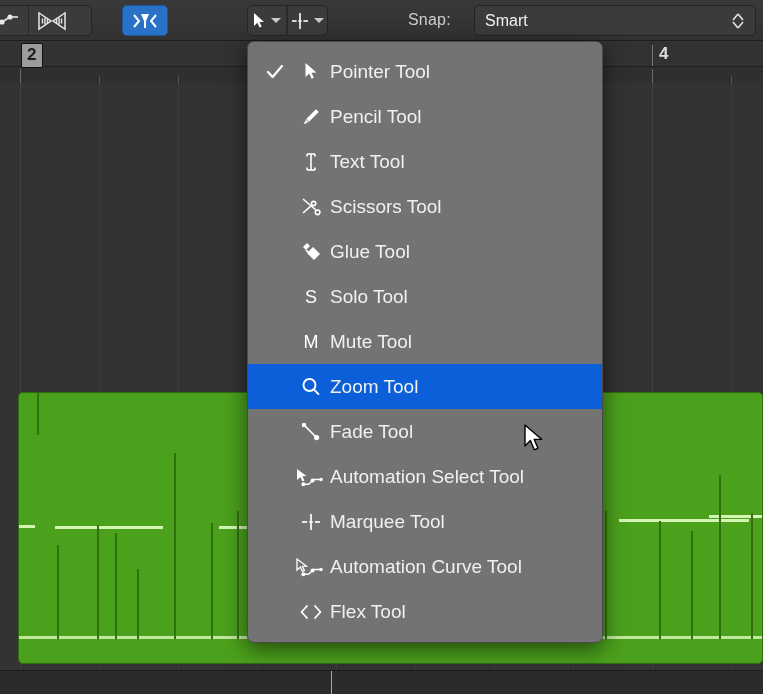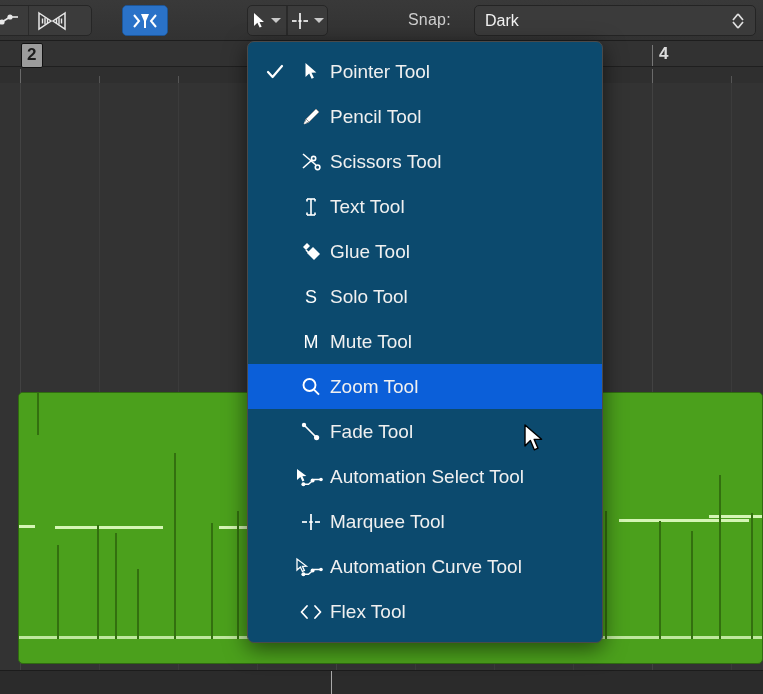--- a/index.html
+++ b/index.html
@@ -89,21 +89,21 @@
   }
   .region-name { color:#1d4d09; font-size:14px; }
   .region-body { position:relative; height:246px; background:#4ba01c; }
   .note { position:absolute; background:#d5f5b5; height:3px; }
   .stem { position:absolute; width:2px; background:#33700f; }
   .region-foot { position:absolute;left:0;bottom:0;width:100%;height:3px;background:#bfe79e; }
 
   
   .menu {
     position:absolute; left:247px; top:41px; width:356px;
-    background:#0c4a6e; border:1px solid #4a4a4a; border-radius:7px;
+    background:#737373; border:1px solid #4a4a4a; border-radius:7px;
     padding:7px 0 8px 0;
     box-shadow:0 6px 22px rgba(0,0,0,.55);
   }
   .mi {
     position:relative; display:flex; align-items:center;
     height:45px; padding-left:10px; color:#f0f0f0; font-size:19px;
   }
   .mi.hl { background:#0b5fd9; }
   .mi-check { width:34px; flex:none; display:flex; align-items:center; justify-content:center; }
   .mi-icon  { width:38px; flex:none; display:flex; align-items:center; justify-content:center; }
@@ -176,21 +176,21 @@
             </g>
           </svg>
           <span class="chev"></span>
         </span>
       </div>
     </div>
 
     <div class="snap-label">Snap:</div>
 
     <div class="snap-pop">
-      <span>Dark</span>
+      <span>Smart</span>
       <svg class="snap-arrows" width="14" height="20" viewBox="0 0 14 20">
         <path d="M7 3 L12 9 M7 3 L2 9" fill="none" stroke="#e0e0e0" stroke-width="1.7"></path>
         <path d="M7 17 L12 11 M7 17 L2 11" fill="none" stroke="#e0e0e0" stroke-width="1.7"></path>
       </svg>
     </div>
   </div>
 
   <div class="ruler">
     <div class="ruler-top"></div>
     <div class="ruler-ticks" id="ruler-ticks">
@@ -290,48 +290,48 @@
             <path d="M4 18 L6 13 L16 3 L19 6 L9 16 Z" fill="#fff" stroke="#9a9a9a" stroke-width="1"></path>
             <path d="M6 13 L9 16" stroke="#9a9a9a" stroke-width="1"></path>
             <path d="M4 18 L5 15.4 L6.6 17 Z" fill="#fff"></path>
           </svg>
         </span>
         <span class="mi-label">Pencil Tool</span>
       </div>
       <div class="mi">
         <span class="mi-check"></span>
         <span class="mi-icon">
+          <svg width="14" height="22" viewBox="0 0 14 22">
+            <g stroke="#fff" stroke-width="1.6" fill="none">
+              <line x1="7" y1="3" x2="7" y2="19"></line>
+              <path d="M3 3 H11"></path>
+              <path d="M3 19 H11"></path>
+              <path d="M3 3 V5.5 M11 3 V5.5 M3 19 V16.5 M11 19 V16.5"></path>
+            </g>
+          </svg>
+        </span>
+        <span class="mi-label">Text Tool</span>
+      </div>
+      <div class="mi">
+        <span class="mi-check"></span>
+        <span class="mi-icon">
           <svg width="24" height="22" viewBox="0 0 24 22">
             <g stroke="#fff" stroke-width="1.6" fill="none">
               <path d="M4 3 L17 14"></path>
               <path d="M4 17 L13 9"></path>
               <circle cx="18.6" cy="16.3" r="2.3"></circle>
               <circle cx="14.6" cy="7.5" r="2.1"></circle>
             </g>
           </svg>
         </span>
         <span class="mi-label">Scissors Tool</span>
       </div>
       <div class="mi">
         <span class="mi-check"></span>
         <span class="mi-icon">
-          <svg width="14" height="22" viewBox="0 0 14 22">
-            <g stroke="#fff" stroke-width="1.6" fill="none">
-              <line x1="7" y1="3" x2="7" y2="19"></line>
-              <path d="M3 3 H11"></path>
-              <path d="M3 19 H11"></path>
-              <path d="M3 3 V5.5 M11 3 V5.5 M3 19 V16.5 M11 19 V16.5"></path>
-            </g>
-          </svg>
-        </span>
-        <span class="mi-label">Text Tool</span>
-      </div>
-      <div class="mi">
-        <span class="mi-check"></span>
-        <span class="mi-icon">
           <svg width="24" height="22" viewBox="0 0 24 22">
             <path d="M4 6 L8 2 L11 5 L7 9 Z" fill="#fff"></path>
             <path d="M8 12 L14 6 L21 13 L15 19 Z" fill="#fff"></path>
             <path d="M7 9 L10 12" stroke="#fff" stroke-width="1.6"></path>
           </svg>
         </span>
         <span class="mi-label">Glue Tool</span>
       </div>
       <div class="mi">
         <span class="mi-check"></span>

